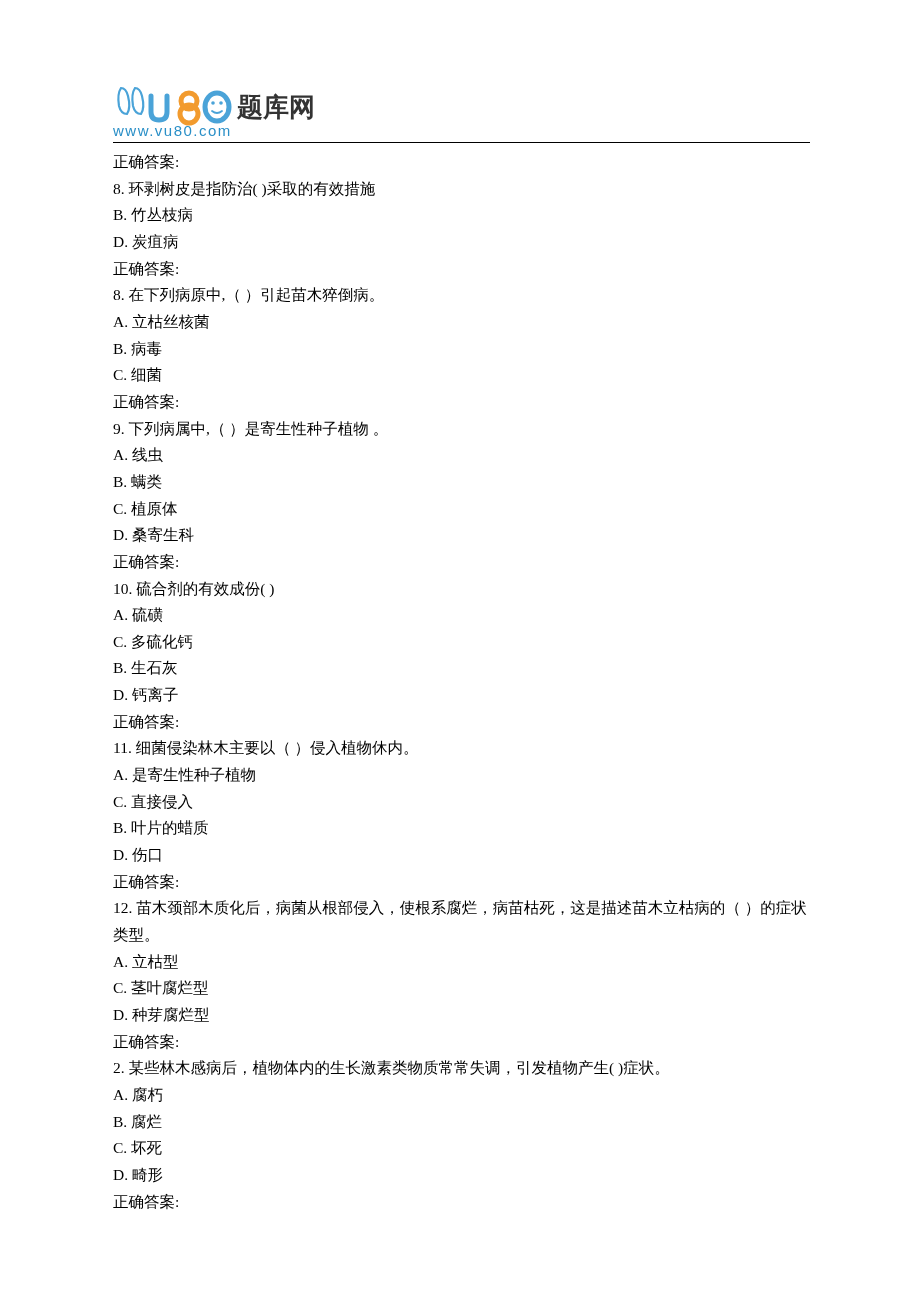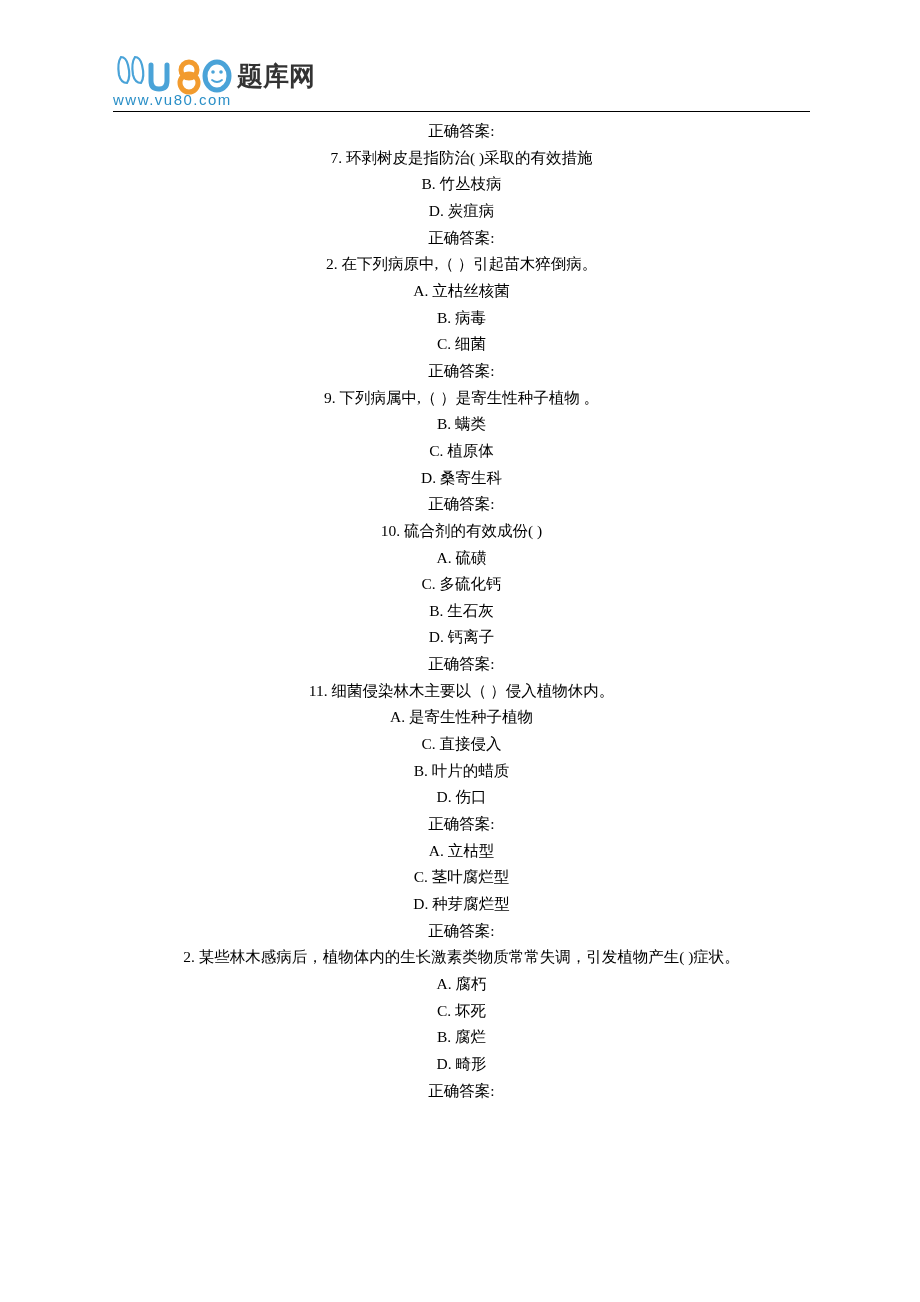--- a/index.html
+++ b/index.html
@@ -13,37 +13,37 @@
       width: 920px;
       padding: 0;
     }
     .page {
       padding: 55px 110px 80px 113px;
     }
     .logo-area {
       margin-bottom: 2px;
       height: 54px;
       position: relative;
+      margin-top: 31px;
     }
     .logo-svg {
       display: block;
     }
     .separator {
       border: none;
       border-top: 1px solid #000;
       margin: 0 0 6px 0;
     }
     .content {
       font-size: 15.5px;
       line-height: 1.72;
       color: #000;
     }
     .content p {
       margin: 0;
-      text-align: center;
     }
   </style>
 </head>
 <body>
 
 <div class="page">
   <div class="logo-area">
     <svg class="logo-svg" width="220" height="54" viewBox="0 0 220 54">
 
       <path d="M 8 2 Q 4 8 6 20 Q 8 28 14 28 Q 18 22 15 10 Q 13 2 8 2 Z" fill="none" stroke="#4aa3d8" stroke-width="2.2"></path>
@@ -60,51 +60,53 @@
       <path d="M 99 25 Q 104 29 109 25" fill="none" stroke="#4aa3d8" stroke-width="1.8" stroke-linecap="round"></path>
 
       <text x="124" y="30" font-family="SimHei, sans-serif" font-size="26" fill="#333333" font-weight="bold">题库网</text>
 
       <text x="0" y="50" font-family="Arial, sans-serif" font-size="15" fill="#2a8fc7" letter-spacing="1.5">www.vu80.com</text>
     </svg>
   </div>
   <hr class="separator">
   <div class="content">
     <p>正确答案:</p>
-    <p>7.   环剥树皮是指防治( )采取的有效措施</p>
+    <p>8.   环剥树皮是指防治( )采取的有效措施</p>
     <p>B. 竹丛枝病</p>
     <p>D. 炭疽病</p>
     <p>正确答案:</p>
-    <p>2.   在下列病原中,（  ）引起苗木猝倒病。</p>
+    <p>8.   在下列病原中,（  ）引起苗木猝倒病。</p>
     <p>A. 立枯丝核菌</p>
     <p>B. 病毒</p>
     <p>C. 细菌</p>
     <p>正确答案:</p>
     <p>9.   下列病属中,（  ）是寄生性种子植物 。</p>
+    <p>A. 线虫</p>
     <p>B. 螨类</p>
     <p>C. 植原体</p>
     <p>D. 桑寄生科</p>
     <p>正确答案:</p>
     <p>10.   硫合剂的有效成份( )</p>
     <p>A. 硫磺</p>
     <p>C. 多硫化钙</p>
     <p>B. 生石灰</p>
     <p>D. 钙离子</p>
     <p>正确答案:</p>
     <p>11.   细菌侵染林木主要以（  ）侵入植物休内。</p>
     <p>A. 是寄生性种子植物</p>
     <p>C. 直接侵入</p>
     <p>B. 叶片的蜡质</p>
     <p>D. 伤口</p>
     <p>正确答案:</p>
+    <p>12.   苗木颈部木质化后，病菌从根部侵入，使根系腐烂，病苗枯死，这是描述苗木立枯病的（  ）的症状类型。</p>
     <p>A. 立枯型</p>
     <p>C. 茎叶腐烂型</p>
     <p>D. 种芽腐烂型</p>
     <p>正确答案:</p>
     <p>2.   某些林木感病后，植物体内的生长激素类物质常常失调，引发植物产生( )症状。</p>
     <p>A. 腐朽</p>
+    <p>B. 腐烂</p>
     <p>C. 坏死</p>
-    <p>B. 腐烂</p>
     <p>D. 畸形</p>
     <p>正确答案:</p>
     <p></p>
   </div>
 </div>
 
 </body></html>

